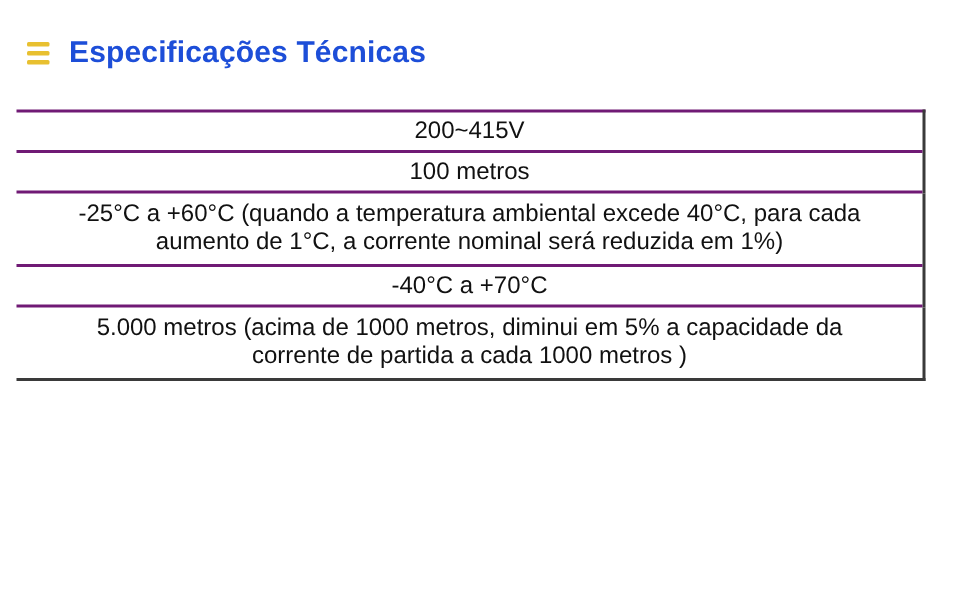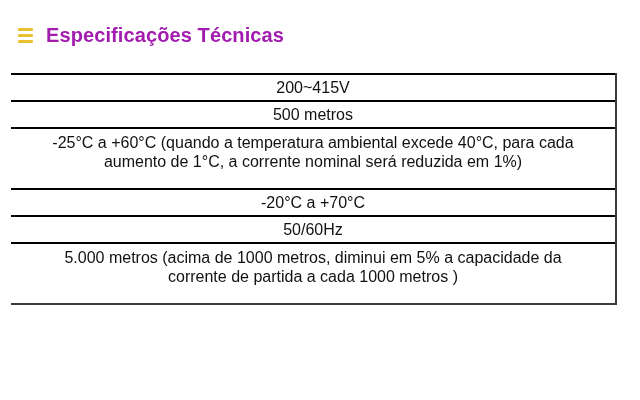--- a/index.html
+++ b/index.html
@@ -13,66 +13,63 @@
   .menu-icon {
     width: 15px; height: 15px; position: relative; margin-right: 13px;
   }
   .menu-icon span {
     position: absolute; left: 0; width: 15px; height: 3px; background: #e8c030; border-radius: 1px;
   }
   .menu-icon span:nth-child(1) { top: 0; }
   .menu-icon span:nth-child(2) { top: 6px; }
   .menu-icon span:nth-child(3) { top: 12px; }
   .title {
-    font-size: 20px; font-weight: bold; color: #a21caf; letter-spacing: 0.1px;
+    font-size: 20px; font-weight: bold; color: #1d4ed8; letter-spacing: 0.1px;
   }
   .spec-table {
     position: absolute; left: 11px; top: 73px; width: 606px;
     border-collapse: collapse;
   }
   .spec-table td {
-    border-top: 2px solid #000000;
+    border-top: 2px solid #701a75;
     border-right: 2px solid #3a3a3a;
     text-align: center; font-size: 16px; line-height: 19px; color: #111;
     padding: 2px 8px 2px 8px; height: 21px;
   }
   .spec-table tr:last-child td { border-bottom: 2px solid #3a3a3a; }
-  .spec-table td.multi { height: 42px; padding-top: 2px; padding-bottom: 15px; }
+  .spec-table td.multi { height: 42px; padding-top: 2px; padding-bottom: 3px; }
 </style>
 </head>
 <body>
 
 <div class="header">
   <div class="menu-icon">
     <span></span>
       <span></span>
       <span></span>
   </div>
   <div class="title">Especificações Técnicas</div>
 </div>
 
 <table class="spec-table">
   <tbody>
     <tr>
       <td>200~415V</td>
     </tr>
     <tr>
-      <td>500 metros</td>
+      <td>100 metros</td>
     </tr>
     <tr>
       <td class="multi">
         <div>-25°C a +60°C (quando a temperatura ambiental excede 40°C, para cada</div>
         <div>aumento de 1°C, a corrente nominal será reduzida em 1%)</div>
       </td>
     </tr>
     <tr>
-      <td>-20°C a +70°C</td>
-    </tr>
-    <tr>
-      <td>50/60Hz</td>
+      <td>-40°C a +70°C</td>
     </tr>
     <tr>
       <td class="multi">
         <div>5.000 metros (acima de 1000 metros, diminui em 5% a capacidade da</div>
         <div>corrente de partida a cada 1000 metros  )</div>
       </td>
     </tr>
   </tbody>
 </table>
 

